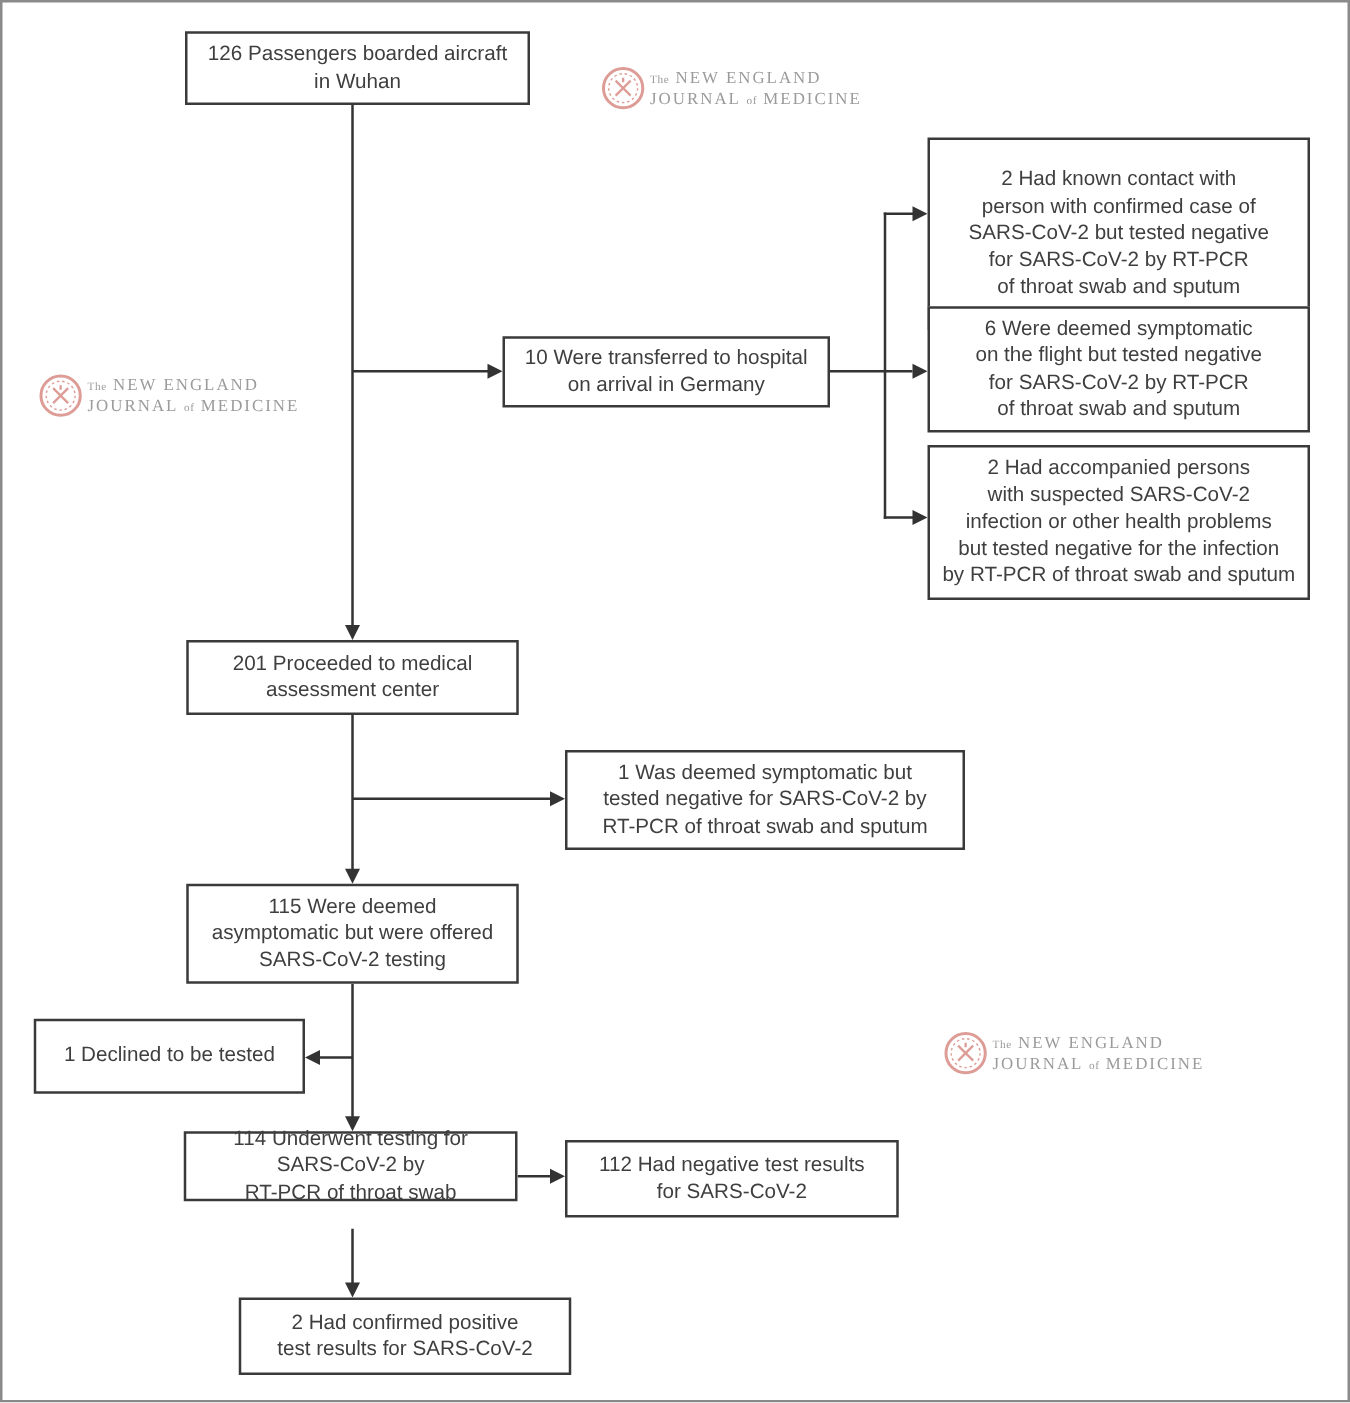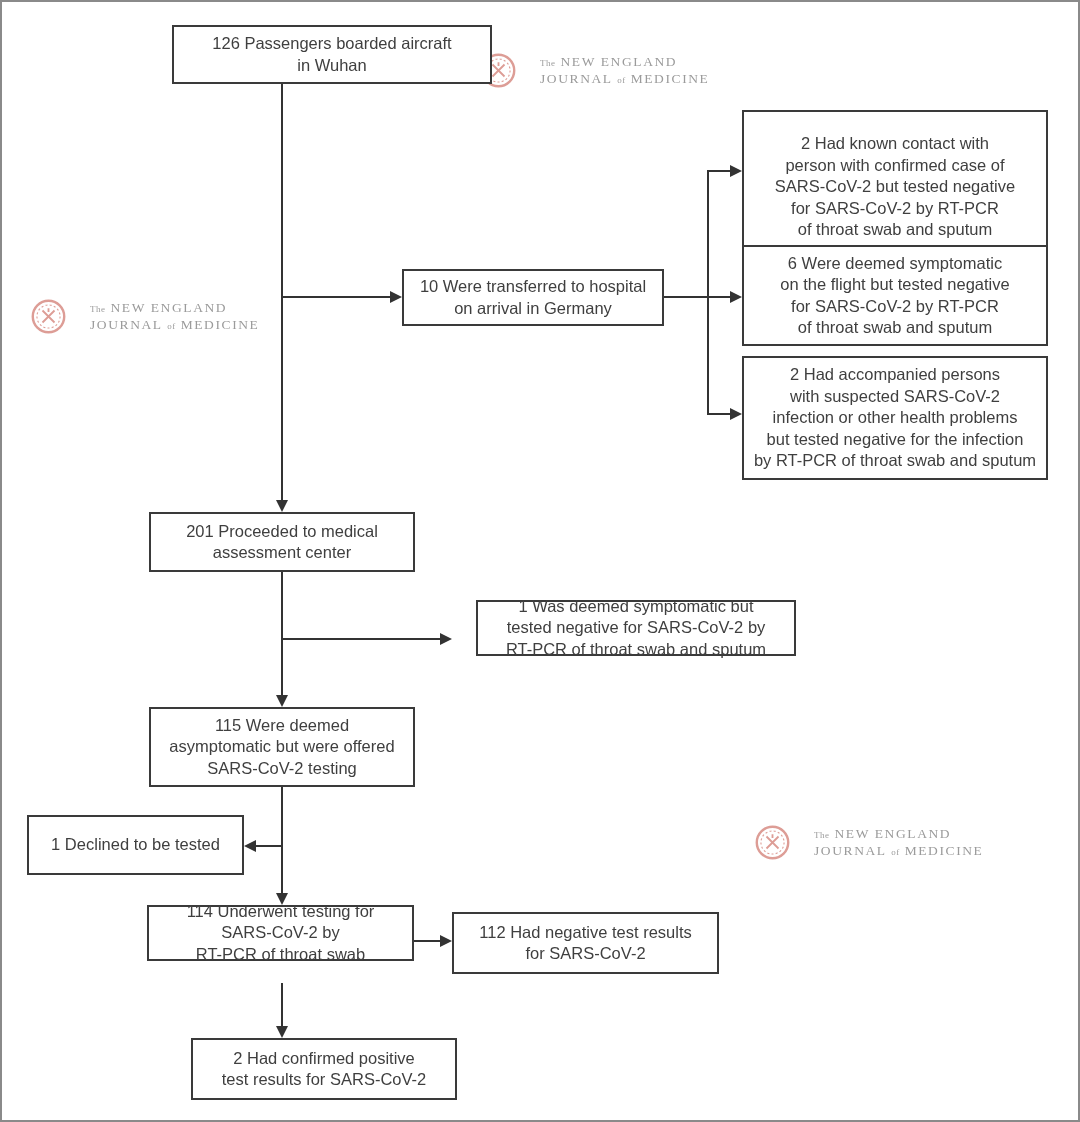--- a/index.html
+++ b/index.html
@@ -35,21 +35,21 @@
     padding:4px 6px;
     z-index:2;
   }
   .line{position:absolute;background:var(--line);z-index:1;}
   .arrow{position:absolute;width:0;height:0;z-index:1;}
   .arrow.down{border-left:6px solid transparent;border-right:6px solid transparent;border-top:12px solid var(--line);}
   .arrow.right{border-top:6px solid transparent;border-bottom:6px solid transparent;border-left:12px solid var(--line);}
   .arrow.left{border-top:6px solid transparent;border-bottom:6px solid transparent;border-right:12px solid var(--line);}
   .nejm-logo{
     position:absolute;
-    display:flex;align-items:center;gap:23px;
+    display:flex;align-items:center;gap:3px;
     z-index:0;
   }
   .seal{width:37px;height:37px;flex:0 0 auto;}
   .logo-text{
     font-family:"Liberation Serif","DejaVu Serif",serif;
     color:var(--logo-text);
     font-size:13.5px;line-height:16px;
     letter-spacing:1.6px;
     white-space:nowrap;
   }
@@ -99,21 +99,21 @@
     </svg>
     <div class="logo-text">
       <span class="sm">The</span>
       <span>NEW ENGLAND</span><br>
       <span>JOURNAL</span>
       <span class="sm it">of</span>
       <span>MEDICINE</span>
     </div>
   </div>
 
-  <div class="box" style="left:146px;top:23px;width:320px;height:59px;margin-left:24px;">126 Passengers boarded aircraft
+  <div class="box" style="left:146px;top:23px;width:276px;height:59px;">126 Passengers boarded aircraft
 in Wuhan</div>
 
   <div class="box" style="left:400px;top:267px;width:262px;height:57px;">10 Were transferred to hospital
 on arrival in Germany</div>
 
   <div class="box" style="left:740px;top:108px;width:306px;height:154px;">2 Had known contact with
 person with confirmed case of
 SARS-CoV-2 but tested negative
 for SARS-CoV-2 by RT-PCR
 of throat swab and sputum</div>
@@ -125,21 +125,21 @@
 
   <div class="box" style="left:740px;top:354px;width:306px;height:124px;">2 Had accompanied persons
 with suspected SARS-CoV-2
 infection or other health problems
 but tested negative for the infection
 by RT-PCR of throat swab and sputum</div>
 
   <div class="box" style="left:147px;top:510px;width:266px;height:60px;">201 Proceeded to medical
 assessment center</div>
 
-  <div class="box" style="left:450px;top:598px;width:320px;height:56px;margin-left:24px;">1 Was deemed symptomatic but
+  <div class="box" style="left:450px;top:598px;width:320px;height:80px;">1 Was deemed symptomatic but
 tested negative for SARS-CoV-2 by
 RT-PCR of throat swab and sputum</div>
 
   <div class="box" style="left:147px;top:705px;width:266px;height:80px;">115 Were deemed
 asymptomatic but were offered
 SARS-CoV-2 testing</div>
 
   <div class="box" style="left:25px;top:813px;width:217px;height:60px;">1 Declined to be tested</div>
 
   <div class="box" style="left:145px;top:903px;width:267px;height:56px;">114 Underwent testing for

